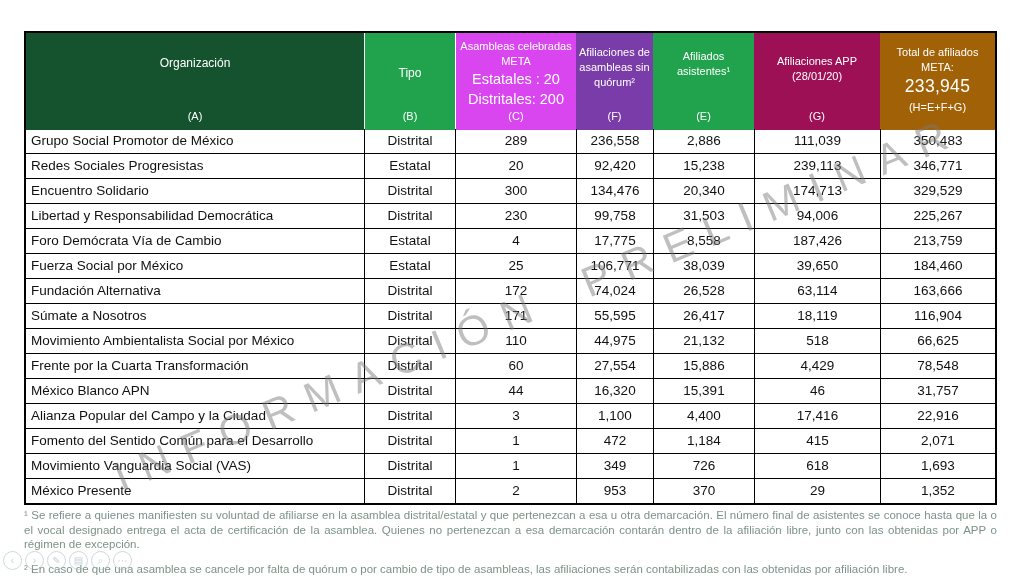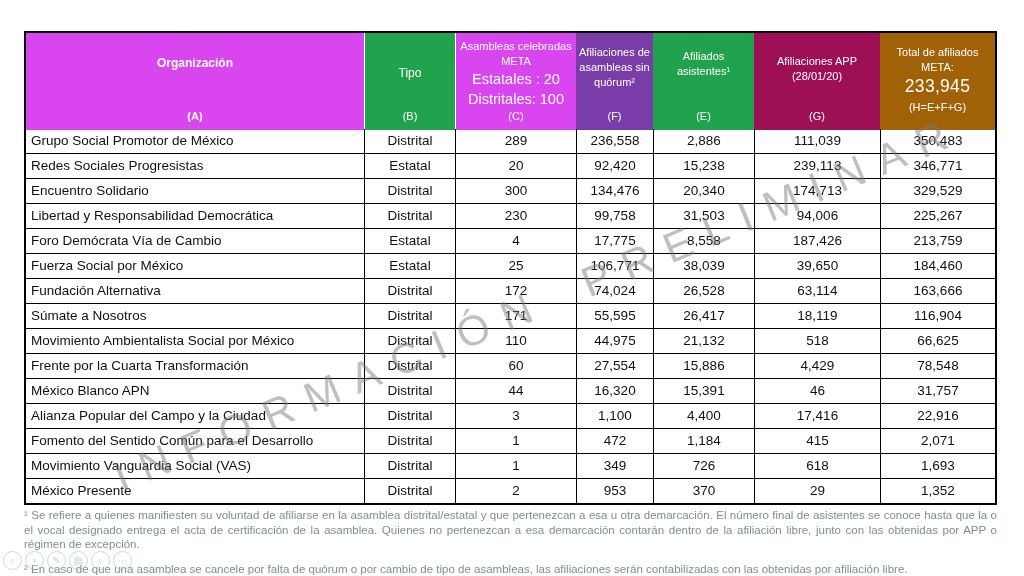--- a/index.html
+++ b/index.html
@@ -5,21 +5,21 @@
   html,body{margin:0;padding:0;background:#fff;}
   .stage{position:relative;width:1024px;height:576px;background:#ffffff;overflow:hidden;
          font-family:"Liberation Sans",sans-serif;}
 
   
   .table-wrap{position:absolute;left:24px;top:31px;width:973px;height:474px;
               box-sizing:border-box;border:2px solid #000;background:#fff;z-index:1;}
   .thead{display:grid;grid-template-columns:338px 91px 121px 77px 101px 126px 115px;height:95px;}
   .hcell{box-sizing:border-box;display:flex;flex-direction:column;align-items:center;
          color:#fff;text-align:center;padding-bottom:7px;}
-  .hcell.col-a{background:#d946ef;padding-top:22px;font-weight:bold;}
+  .hcell.col-a{background:#14532d;padding-top:22px;}
   .hcell.col-b{background:#21A34D;border-left:1px solid #fff;padding-top:32px;}
   .hcell.col-c{background:#d946ef;border-left:1px solid #fff;padding-top:6px;}
   .hcell.col-e{background:#21A34D;padding-top:16px;}
   .hcell.col-f{background:#7A3CA8;padding-top:12px;}
   .hcell.col-g{background:#9E1056;padding-top:21px;}
   .hcell.col-h{background:#a16207;padding-top:12px;}
   .ht{font-size:11px;line-height:15px;}
   .ht-med{font-size:12px;line-height:16px;}
   .hbig{font-size:14.5px;line-height:20px;}
   .htotal{font-size:17.5px;line-height:23px;letter-spacing:.3px;}
@@ -66,21 +66,21 @@
 
       <div class="hcell col-b">
         <div class="ht-med">Tipo</div>
         <div class="hcode">(B)</div>
       </div>
 
       <div class="hcell col-c">
         <div class="ht">Asambleas celebradas</div>
         <div class="ht">META</div>
         <div class="hbig">Estatales : 20</div>
-        <div class="hbig">Distritales: 100</div>
+        <div class="hbig">Distritales: 200</div>
         <div class="hcode">(C)</div>
       </div>
 
       <div class="hcell col-f">
         <div class="ht">Afiliaciones de</div>
         <div class="ht">asambleas sin</div>
         <div class="ht">quórum²</div>
         <div class="hcode">(F)</div>
       </div>
 

